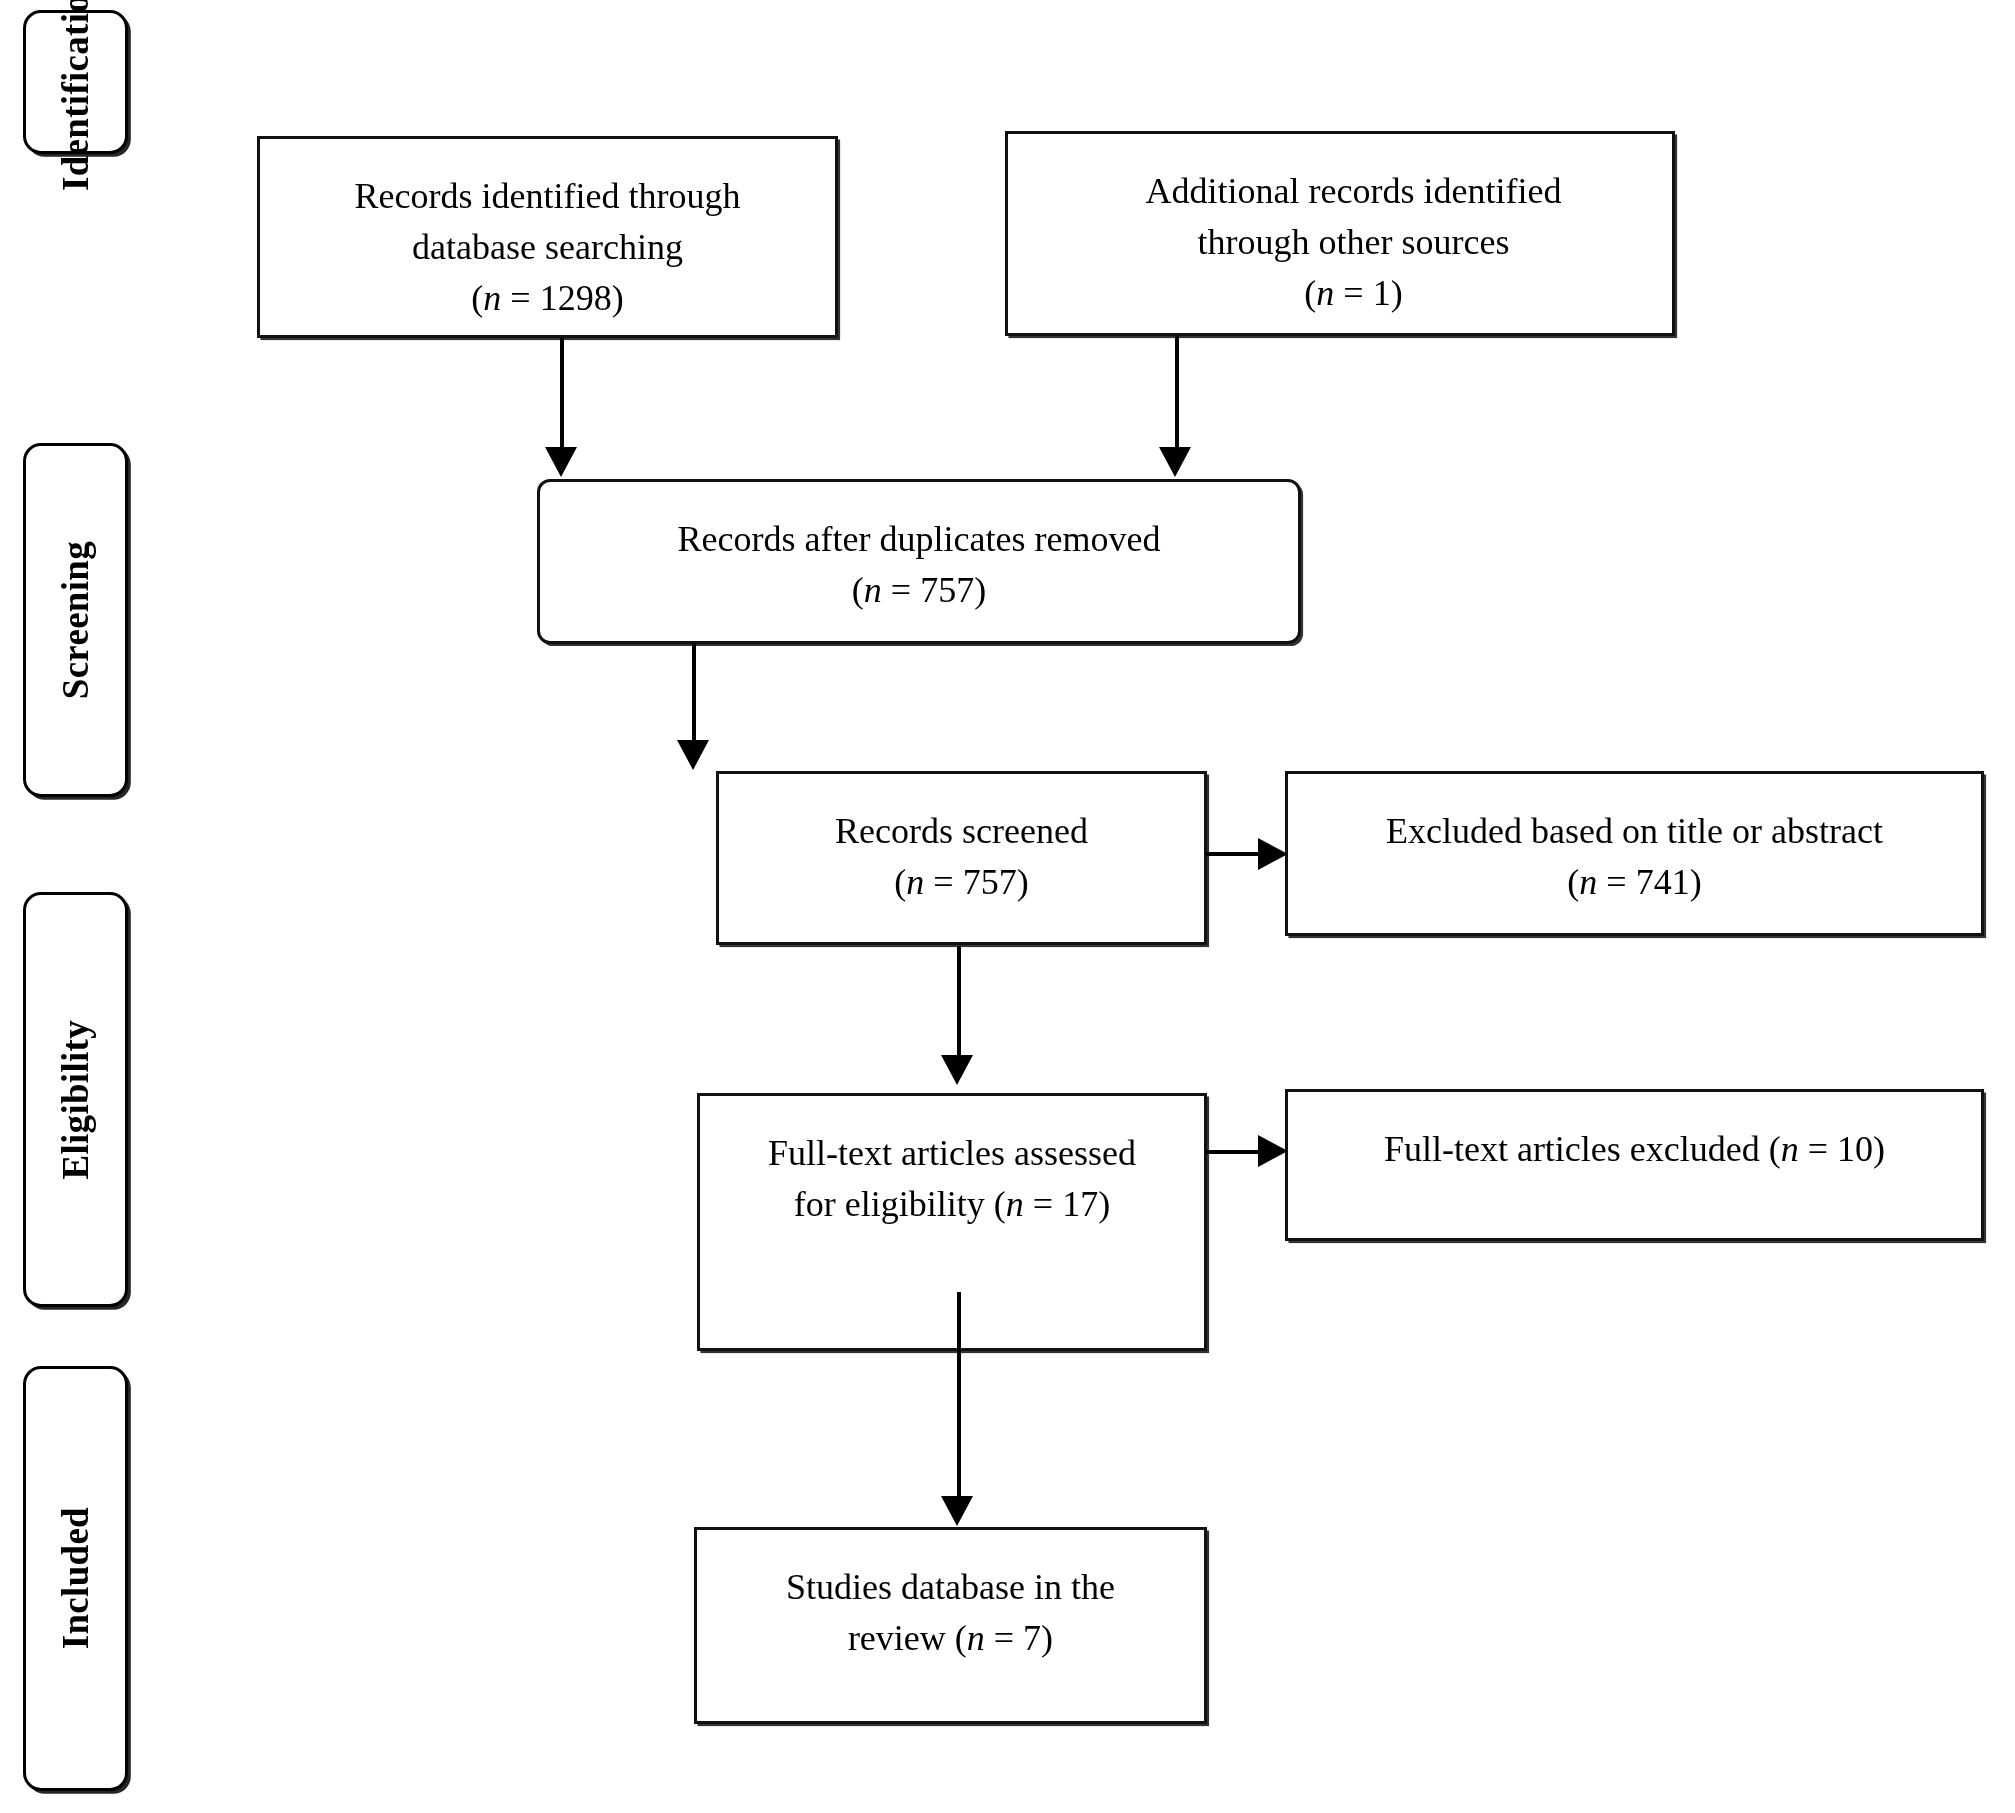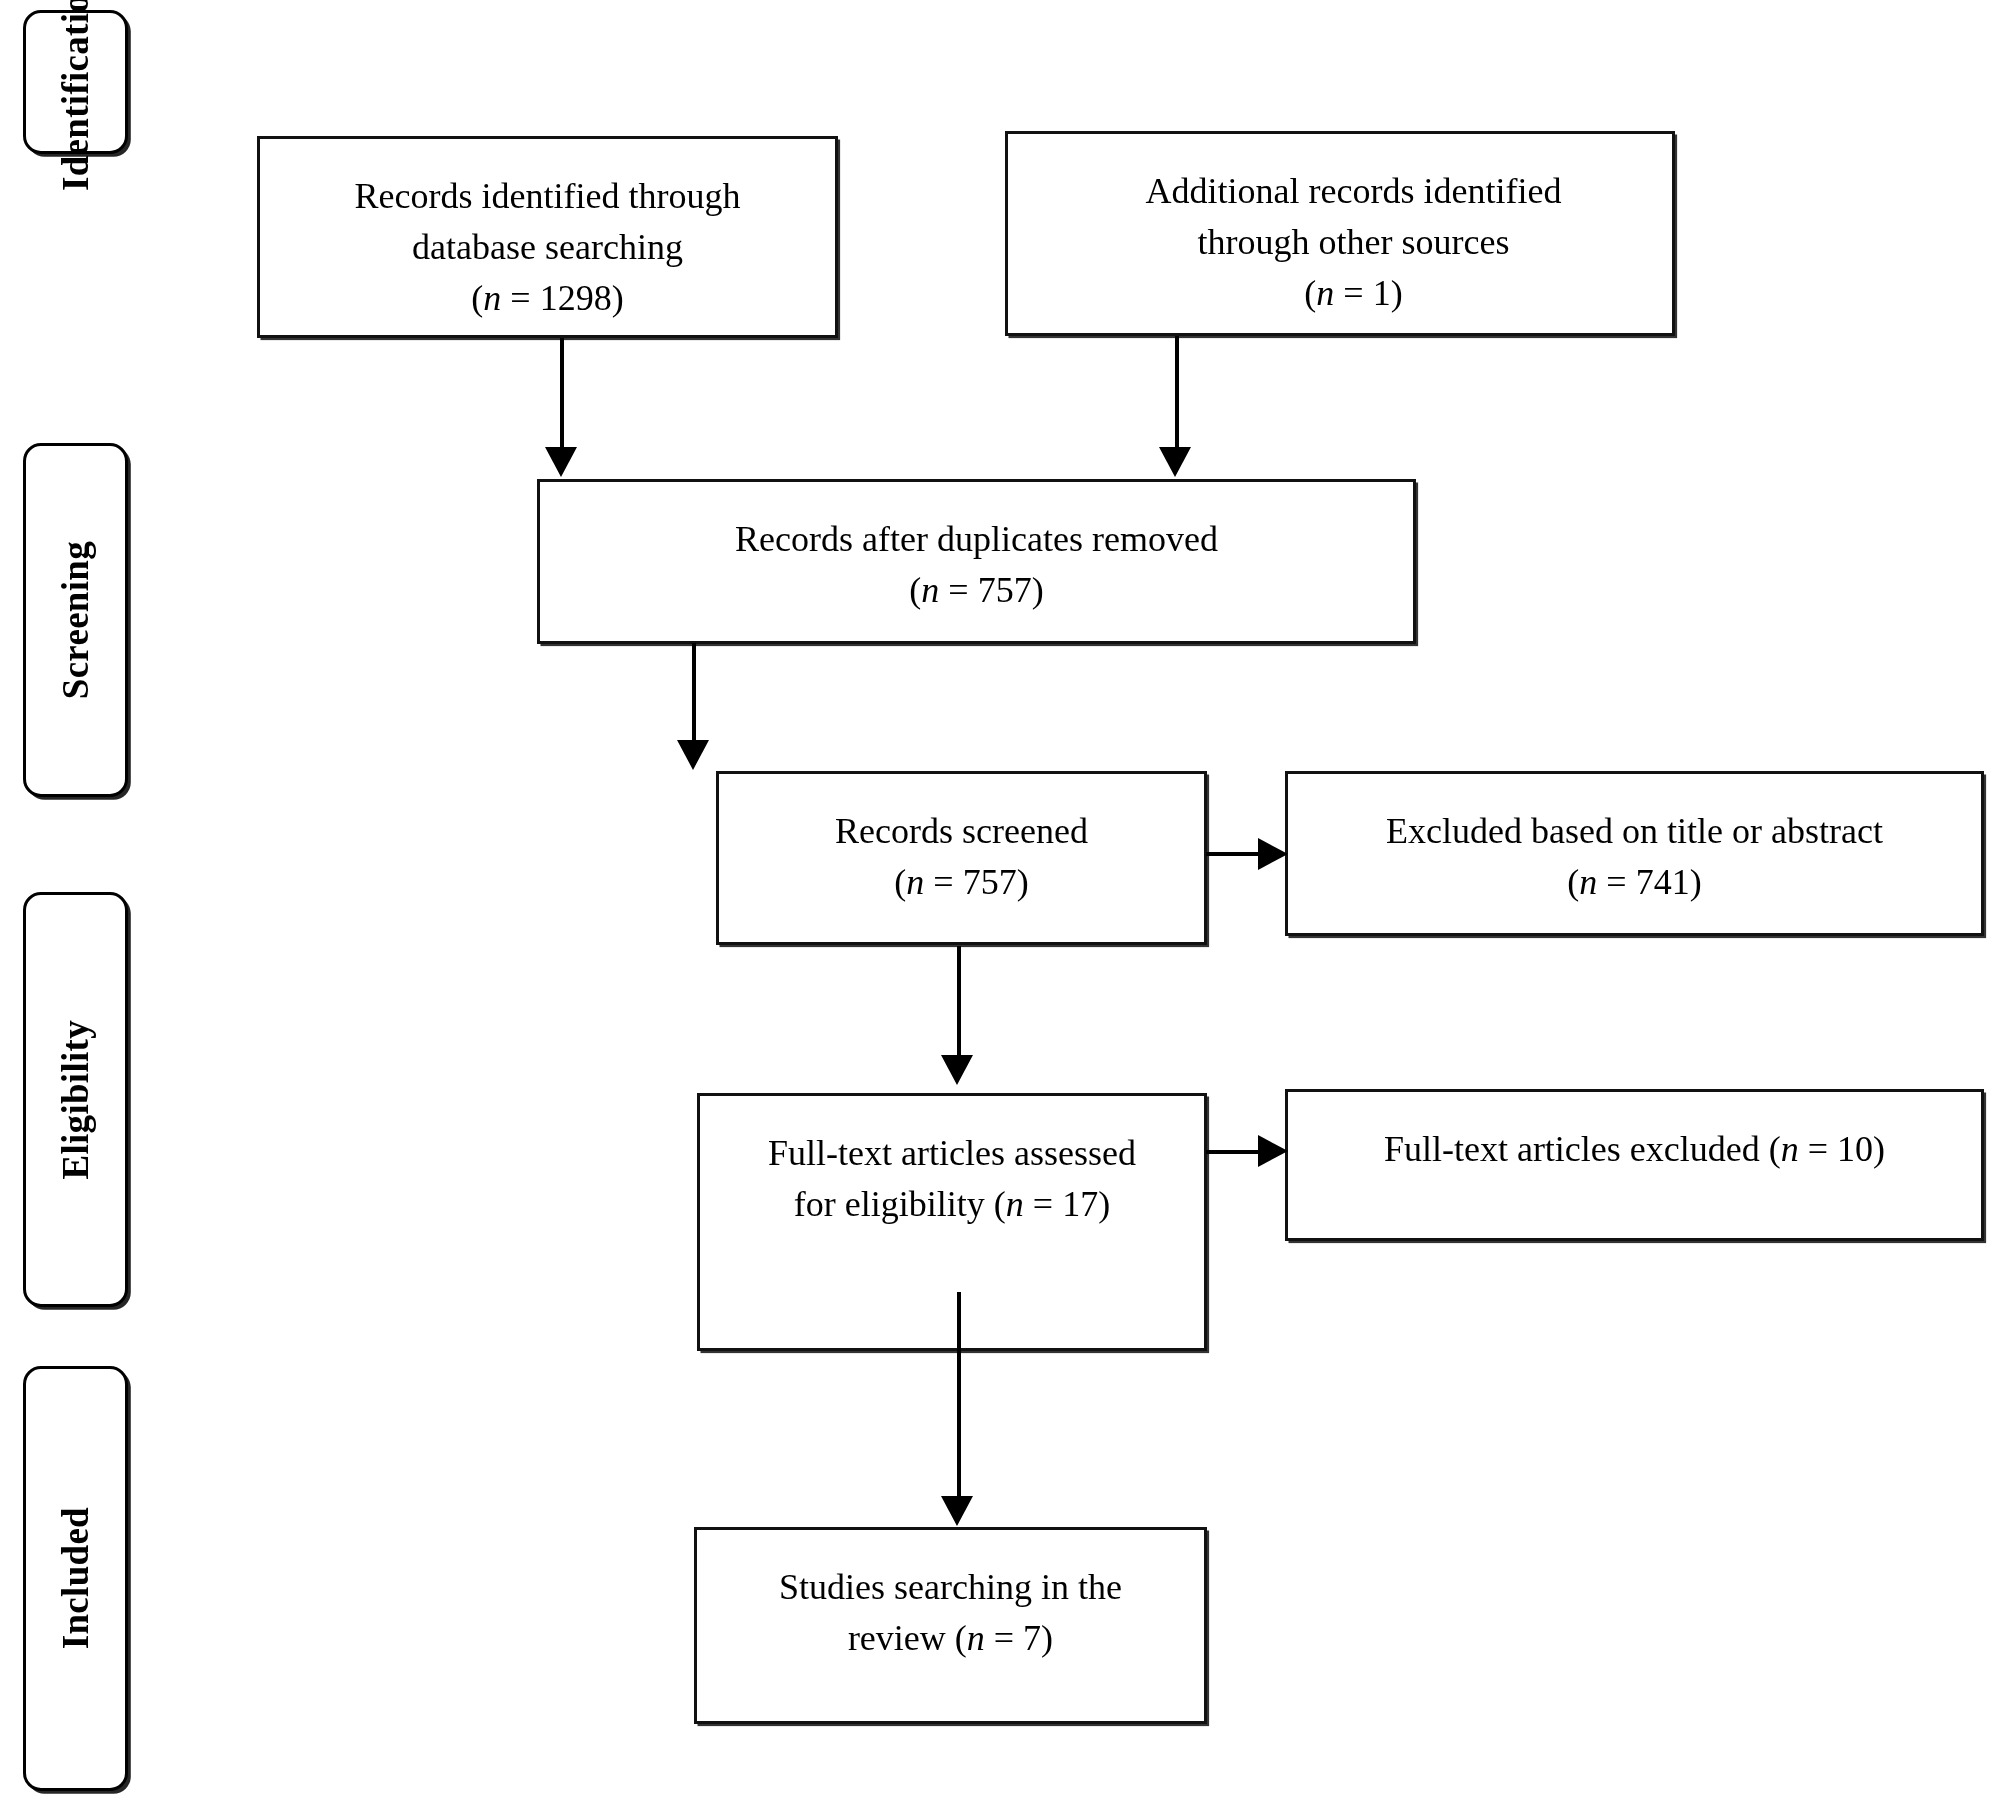--- a/index.html
+++ b/index.html
@@ -126,21 +126,21 @@
       <span><span>(</span><span class="ital">n</span><span> = 1)</span></span>
     </div>
   </div>
 
   <div class="v-line" style="left:560px; top:338px; height:111px;"></div>
   <div class="arrow-down" style="left:545px; top:447px;"></div>
 
   <div class="v-line" style="left:1175px; top:336px; height:112px;"></div>
   <div class="arrow-down" style="left:1159px; top:447px;"></div>
 
-  <div class="flow-box top-align" style="left:537px; top:479px; width:879px; height:165px;">
+  <div class="flow-box top-align" style="left:537px; top:479px; width:764px; height:165px;border-radius:13px;">
     <div class="flow-text">
       <span>Records after duplicates removed</span><br>
       <span><span>(</span><span class="ital">n</span><span> = 757)</span></span>
     </div>
   </div>
 
   <div class="v-line" style="left:692px; top:643px; height:98px;"></div>
   <div class="arrow-down" style="left:677px; top:740px;"></div>
 
   <div class="flow-box top-align" style="left:716px; top:771px; width:491px; height:174px;">
@@ -177,19 +177,19 @@
   </div>
 
   <div class="h-line" style="left:1206px; top:1150px; width:55px;"></div>
   <div class="arrow-right" style="left:1258px; top:1135px;"></div>
 
   <div class="v-line" style="left:957px; top:1292px; height:205px;"></div>
   <div class="arrow-down" style="left:941px; top:1496px;"></div>
 
   <div class="flow-box top-align" style="left:694px; top:1527px; width:513px; height:197px;">
     <div class="flow-text">
-      <span>Studies searching in the</span><br>
+      <span>Studies database in the</span><br>
       <span><span>review (</span><span class="ital">n</span><span> = 7)</span></span>
     </div>
   </div>
 
 </div>
 
 
 </body></html>

